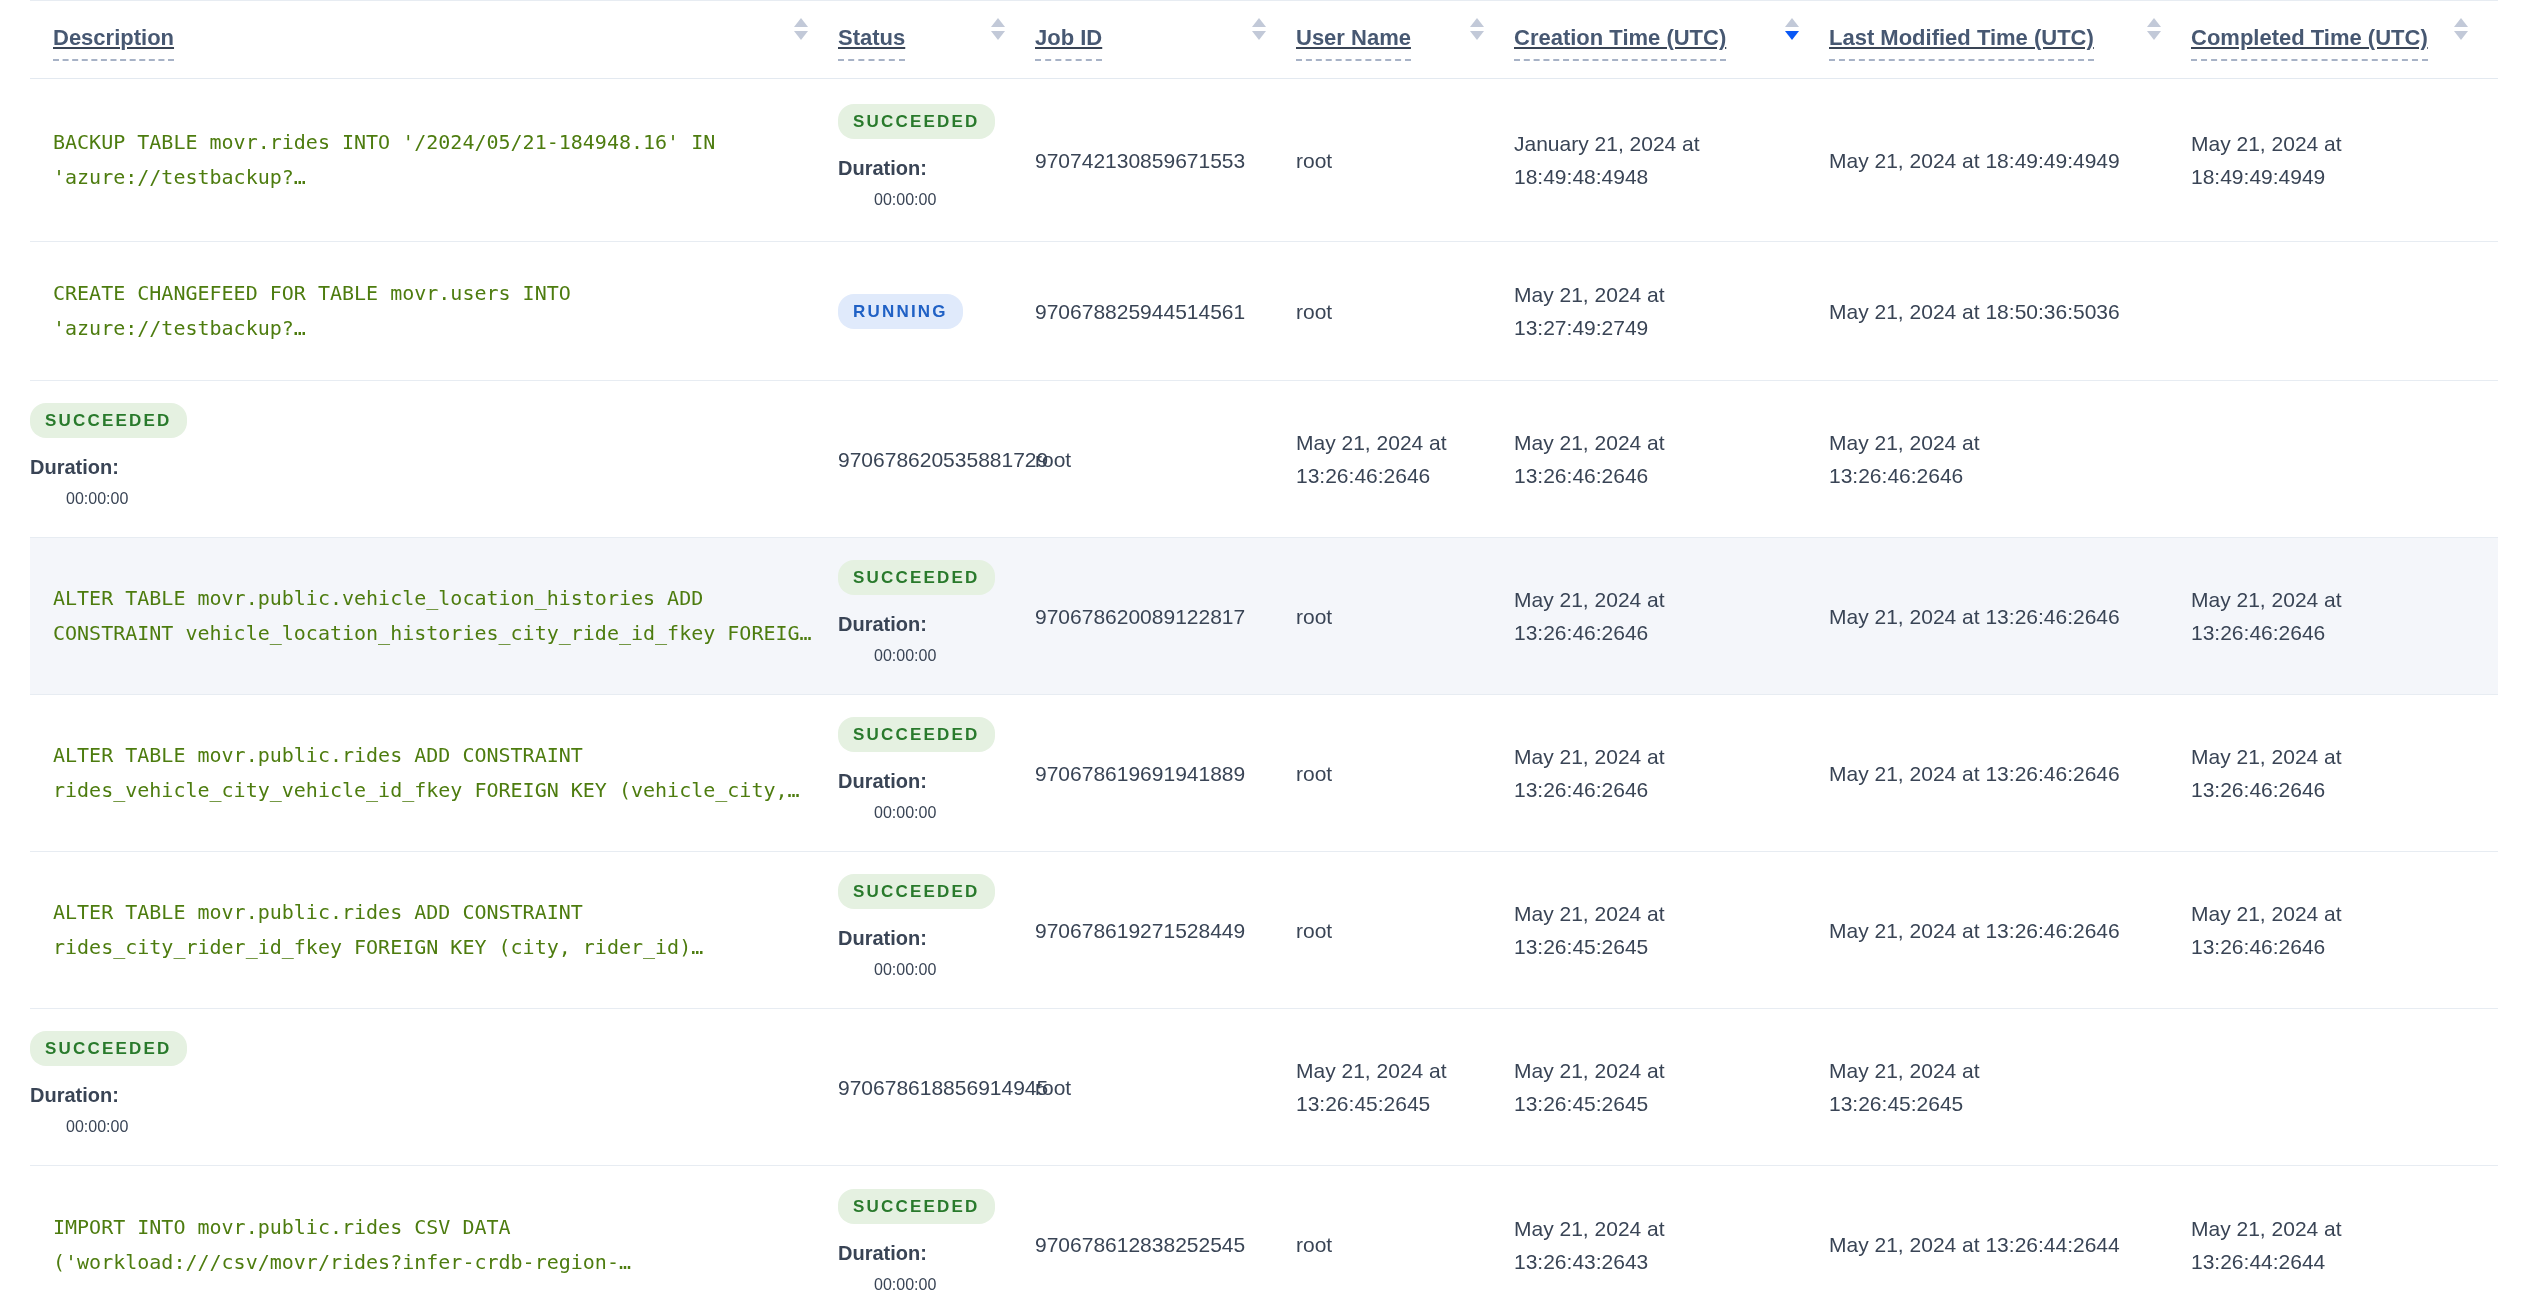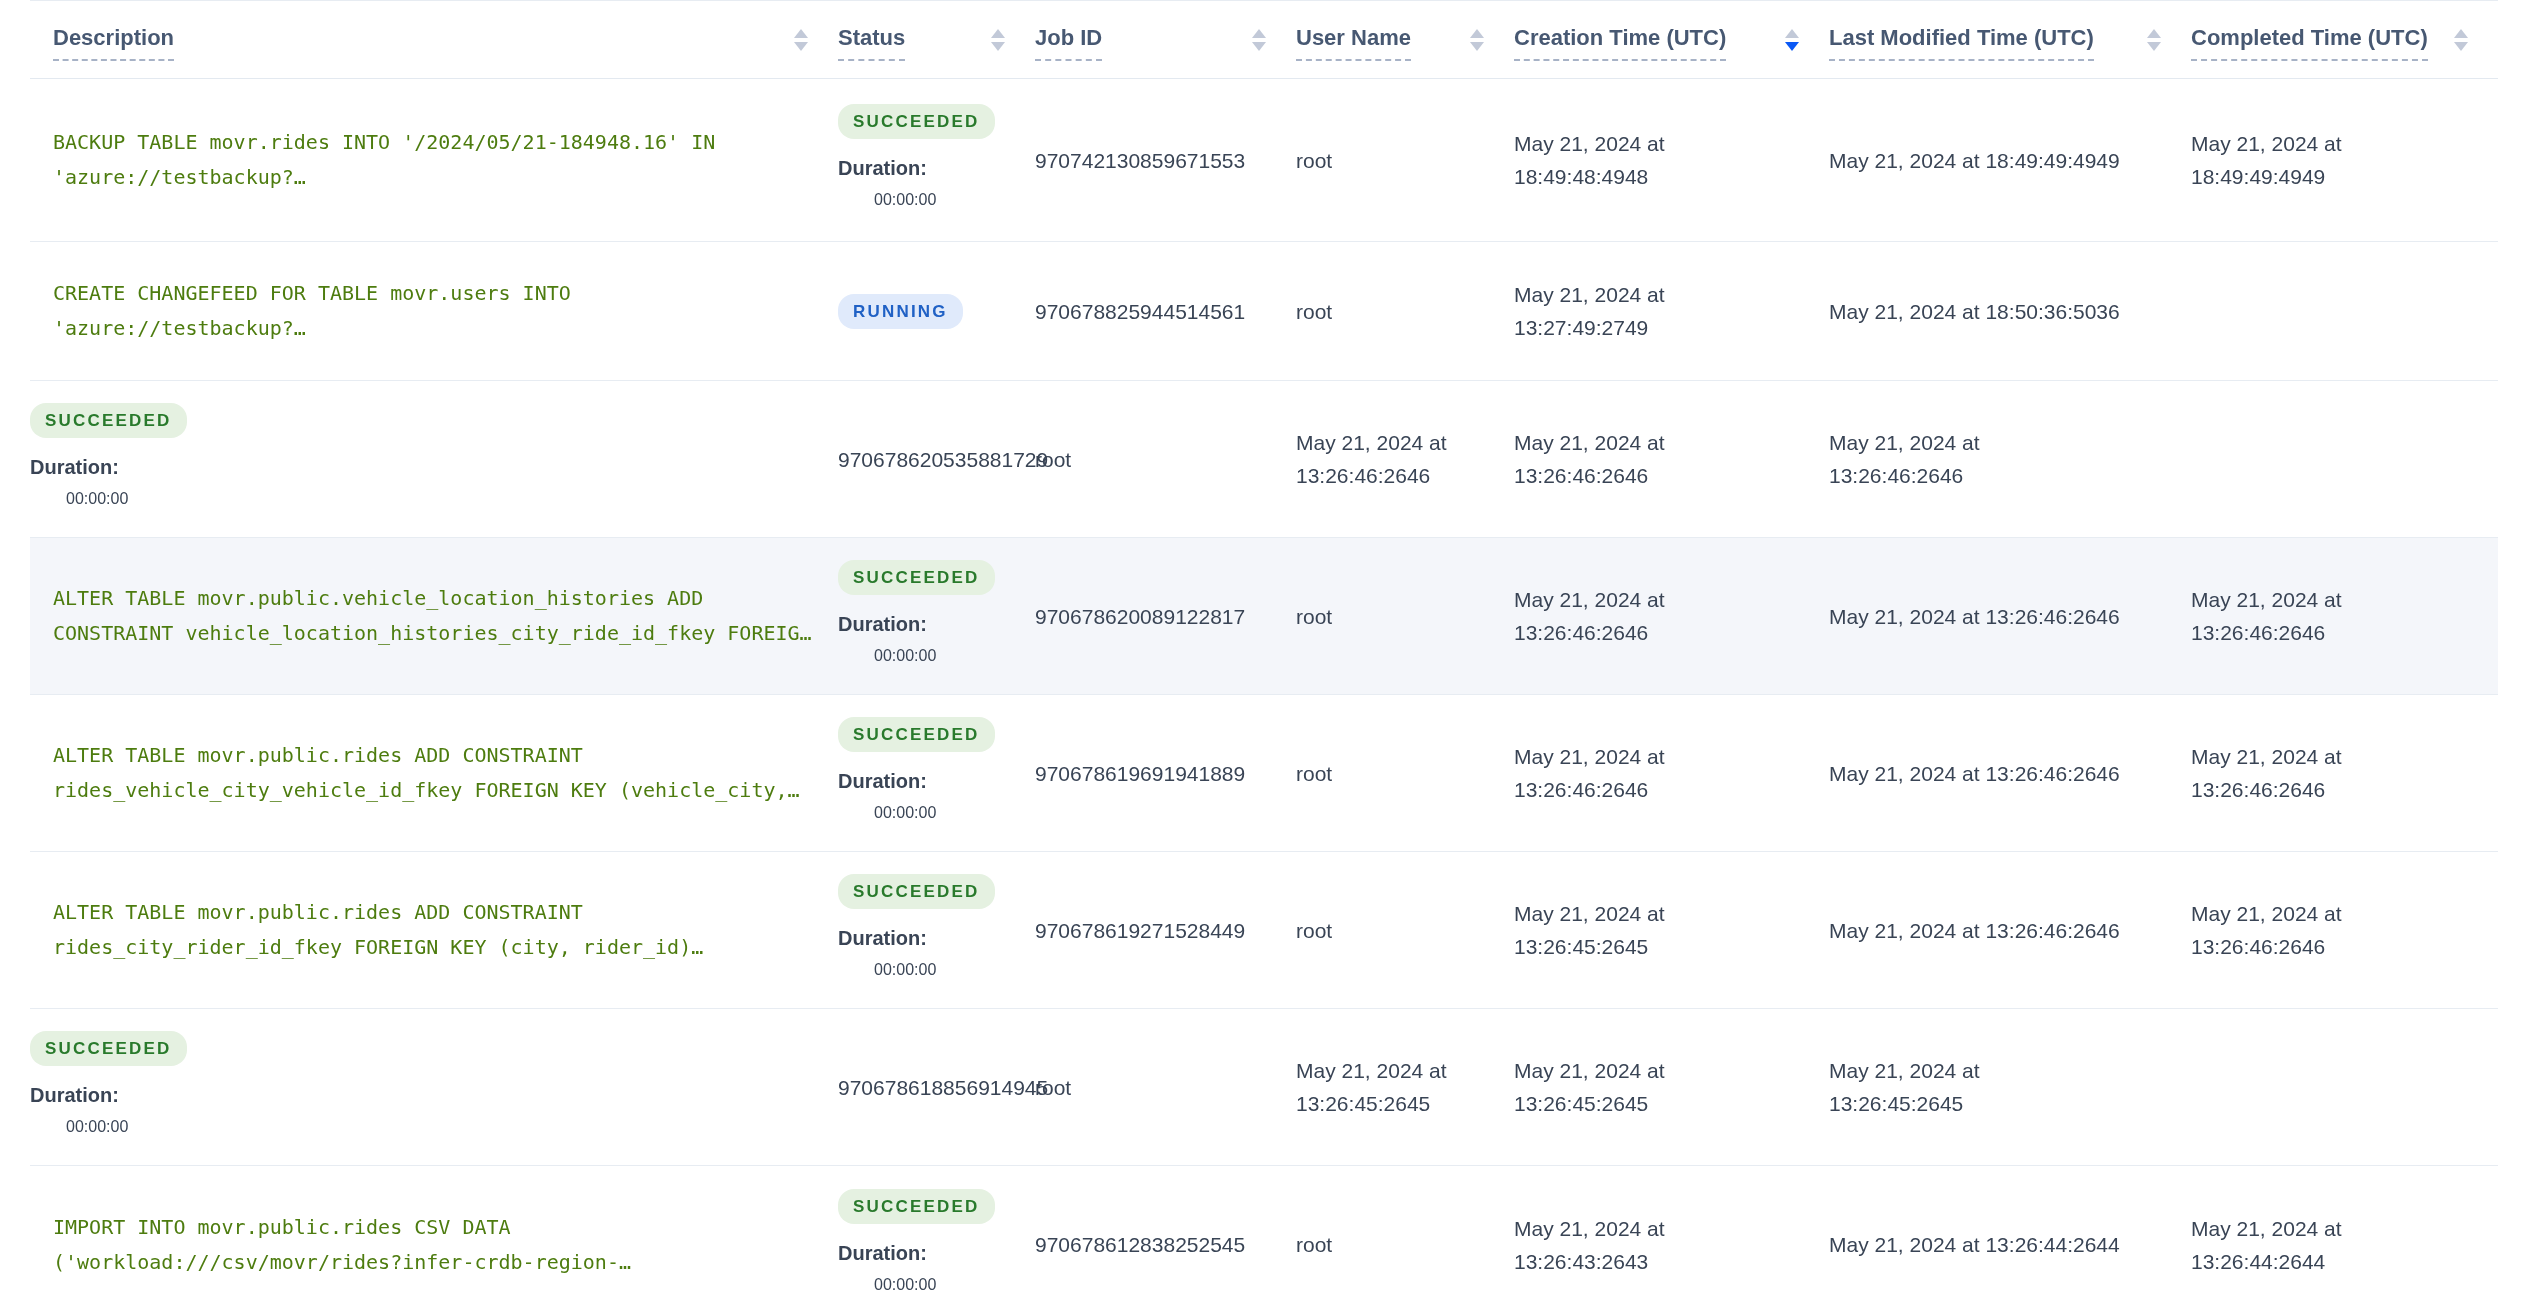--- a/index.html
+++ b/index.html
@@ -10,22 +10,22 @@
 
   .row { display:grid; grid-template-columns:var(--cols); align-items:center;
     border-bottom:1px solid #e7ecf2; min-height:157px; }
   .row.r1 { min-height:163px; }
   .row.short { min-height:139px; }
   .row.highlighted { background:#f4f6fa; }
   .row.clipped { border-bottom:none; }
 
   
   .row.header { min-height:78px; border-bottom:1px solid #e3e9f0; padding-top:8px; }
-  .cell.th { display:flex; justify-content:space-between; align-items:center;
-    padding-right:30px; cursor:pointer; }
+  .cell.th { display:flex; justify-content:space-between; align-items:flex-start;
+    padding-right:30px; cursor:pointer;text-decoration:underline; }
   .th-label { font-size:22px; font-weight:700; color:#475872;
     padding-bottom:9px; border-bottom:2px dashed #a7b2c6; line-height:24px; }
   .sort { display:flex; flex-direction:column; gap:4px; margin-top:-8px; }
   .sort i { display:block; width:0; height:0; border-left:7px solid transparent; border-right:7px solid transparent; }
   .sort .up { border-bottom:9px solid #c2c9d8; }
   .sort .down { border-top:9px solid #c2c9d8; }
   .sort .down.active { border-top-color:#0a58f5; }
 
   
   .cell { color:#394455; font-size:21px; line-height:33px; }
@@ -102,21 +102,21 @@
   <div class="row r1">
     <div class="cell desc">BACKUP TABLE movr.rides INTO '/2024/05/21-184948.16' IN
 'azure://testbackup?…</div>
     <div class="cell status">
       <span class="badge succeeded">SUCCEEDED</span>
       <span class="dur-label">Duration:</span>
       <span class="dur-value">00:00:00</span>
     </div>
     <div class="cell jobid">970742130859671553</div>
     <div class="cell user">root</div>
-    <div class="cell time"><span class="tw">May 21, 2024 at 18:49:48:4948</span></div>
+    <div class="cell time"><span class="tw">January 21, 2024 at 18:49:48:4948</span></div>
     <div class="cell time modified">May 21, 2024 at 18:49:49:4949</div>
     <div class="cell time"><span class="tw">May 21, 2024 at 18:49:49:4949</span></div>
   </div>
 
   <div class="row short">
     <div class="cell desc">CREATE CHANGEFEED FOR TABLE movr.users INTO
 'azure://testbackup?…</div>
     <div class="cell status">
       <span class="badge running">RUNNING</span>
     </div>

